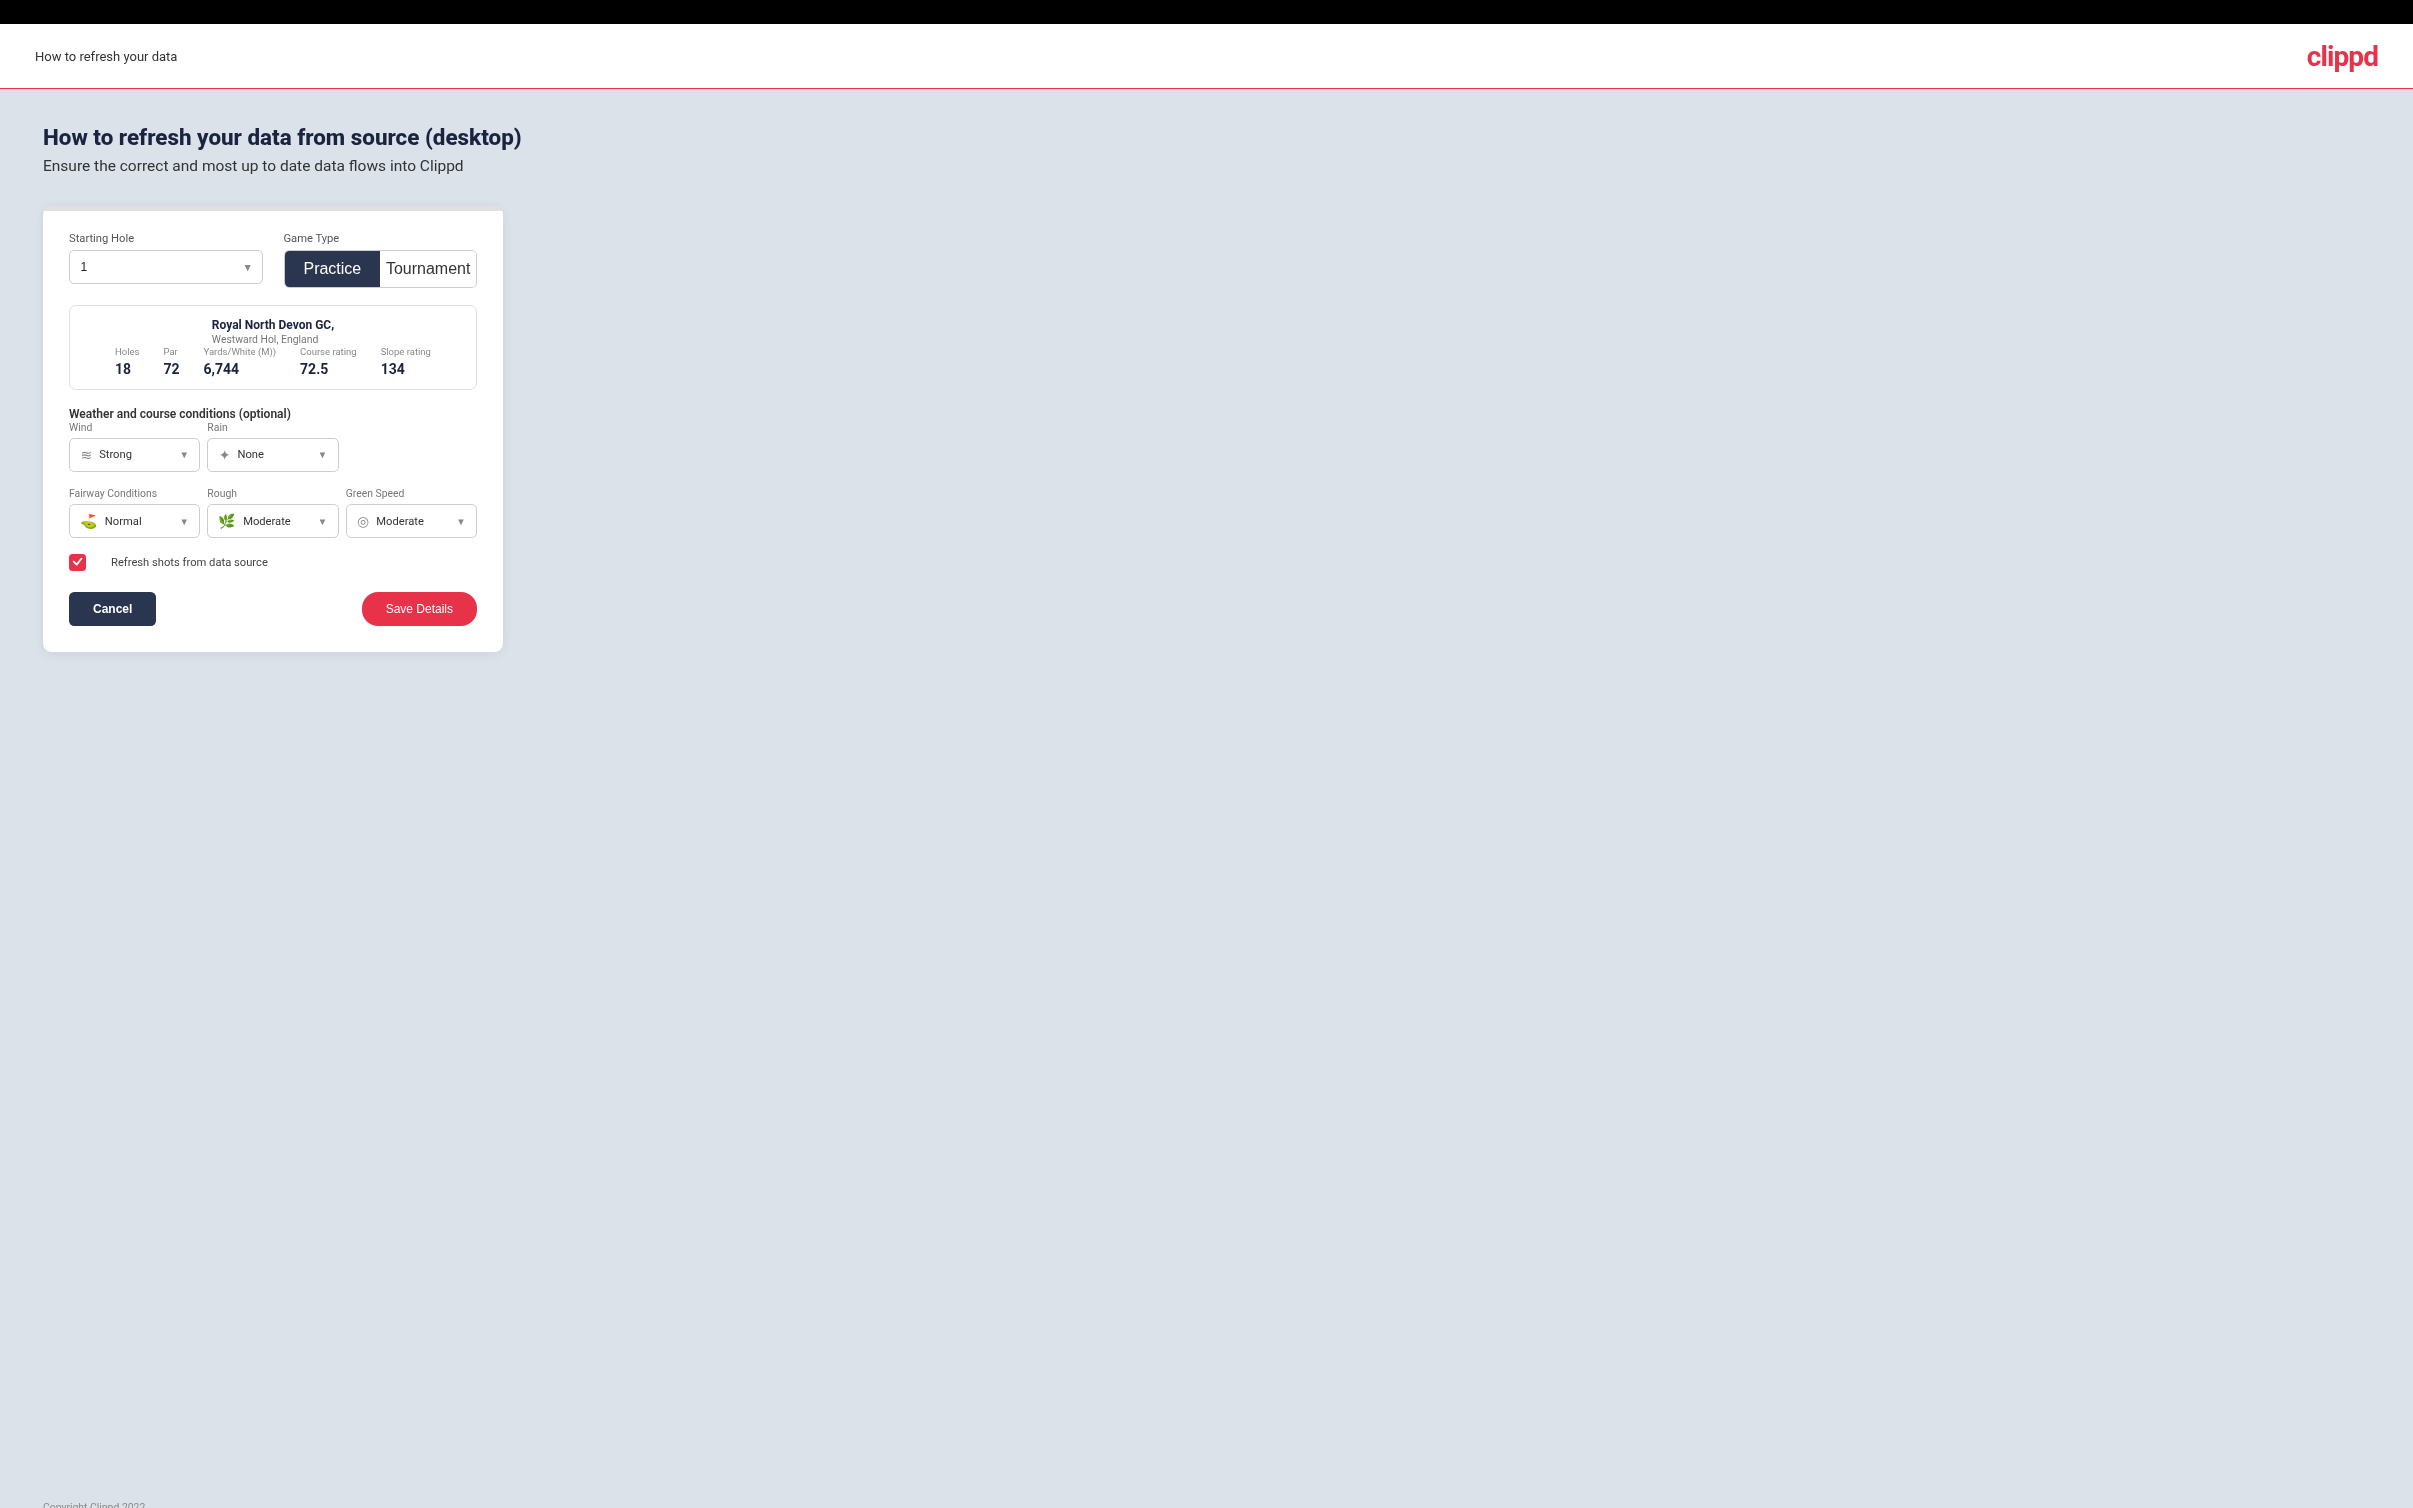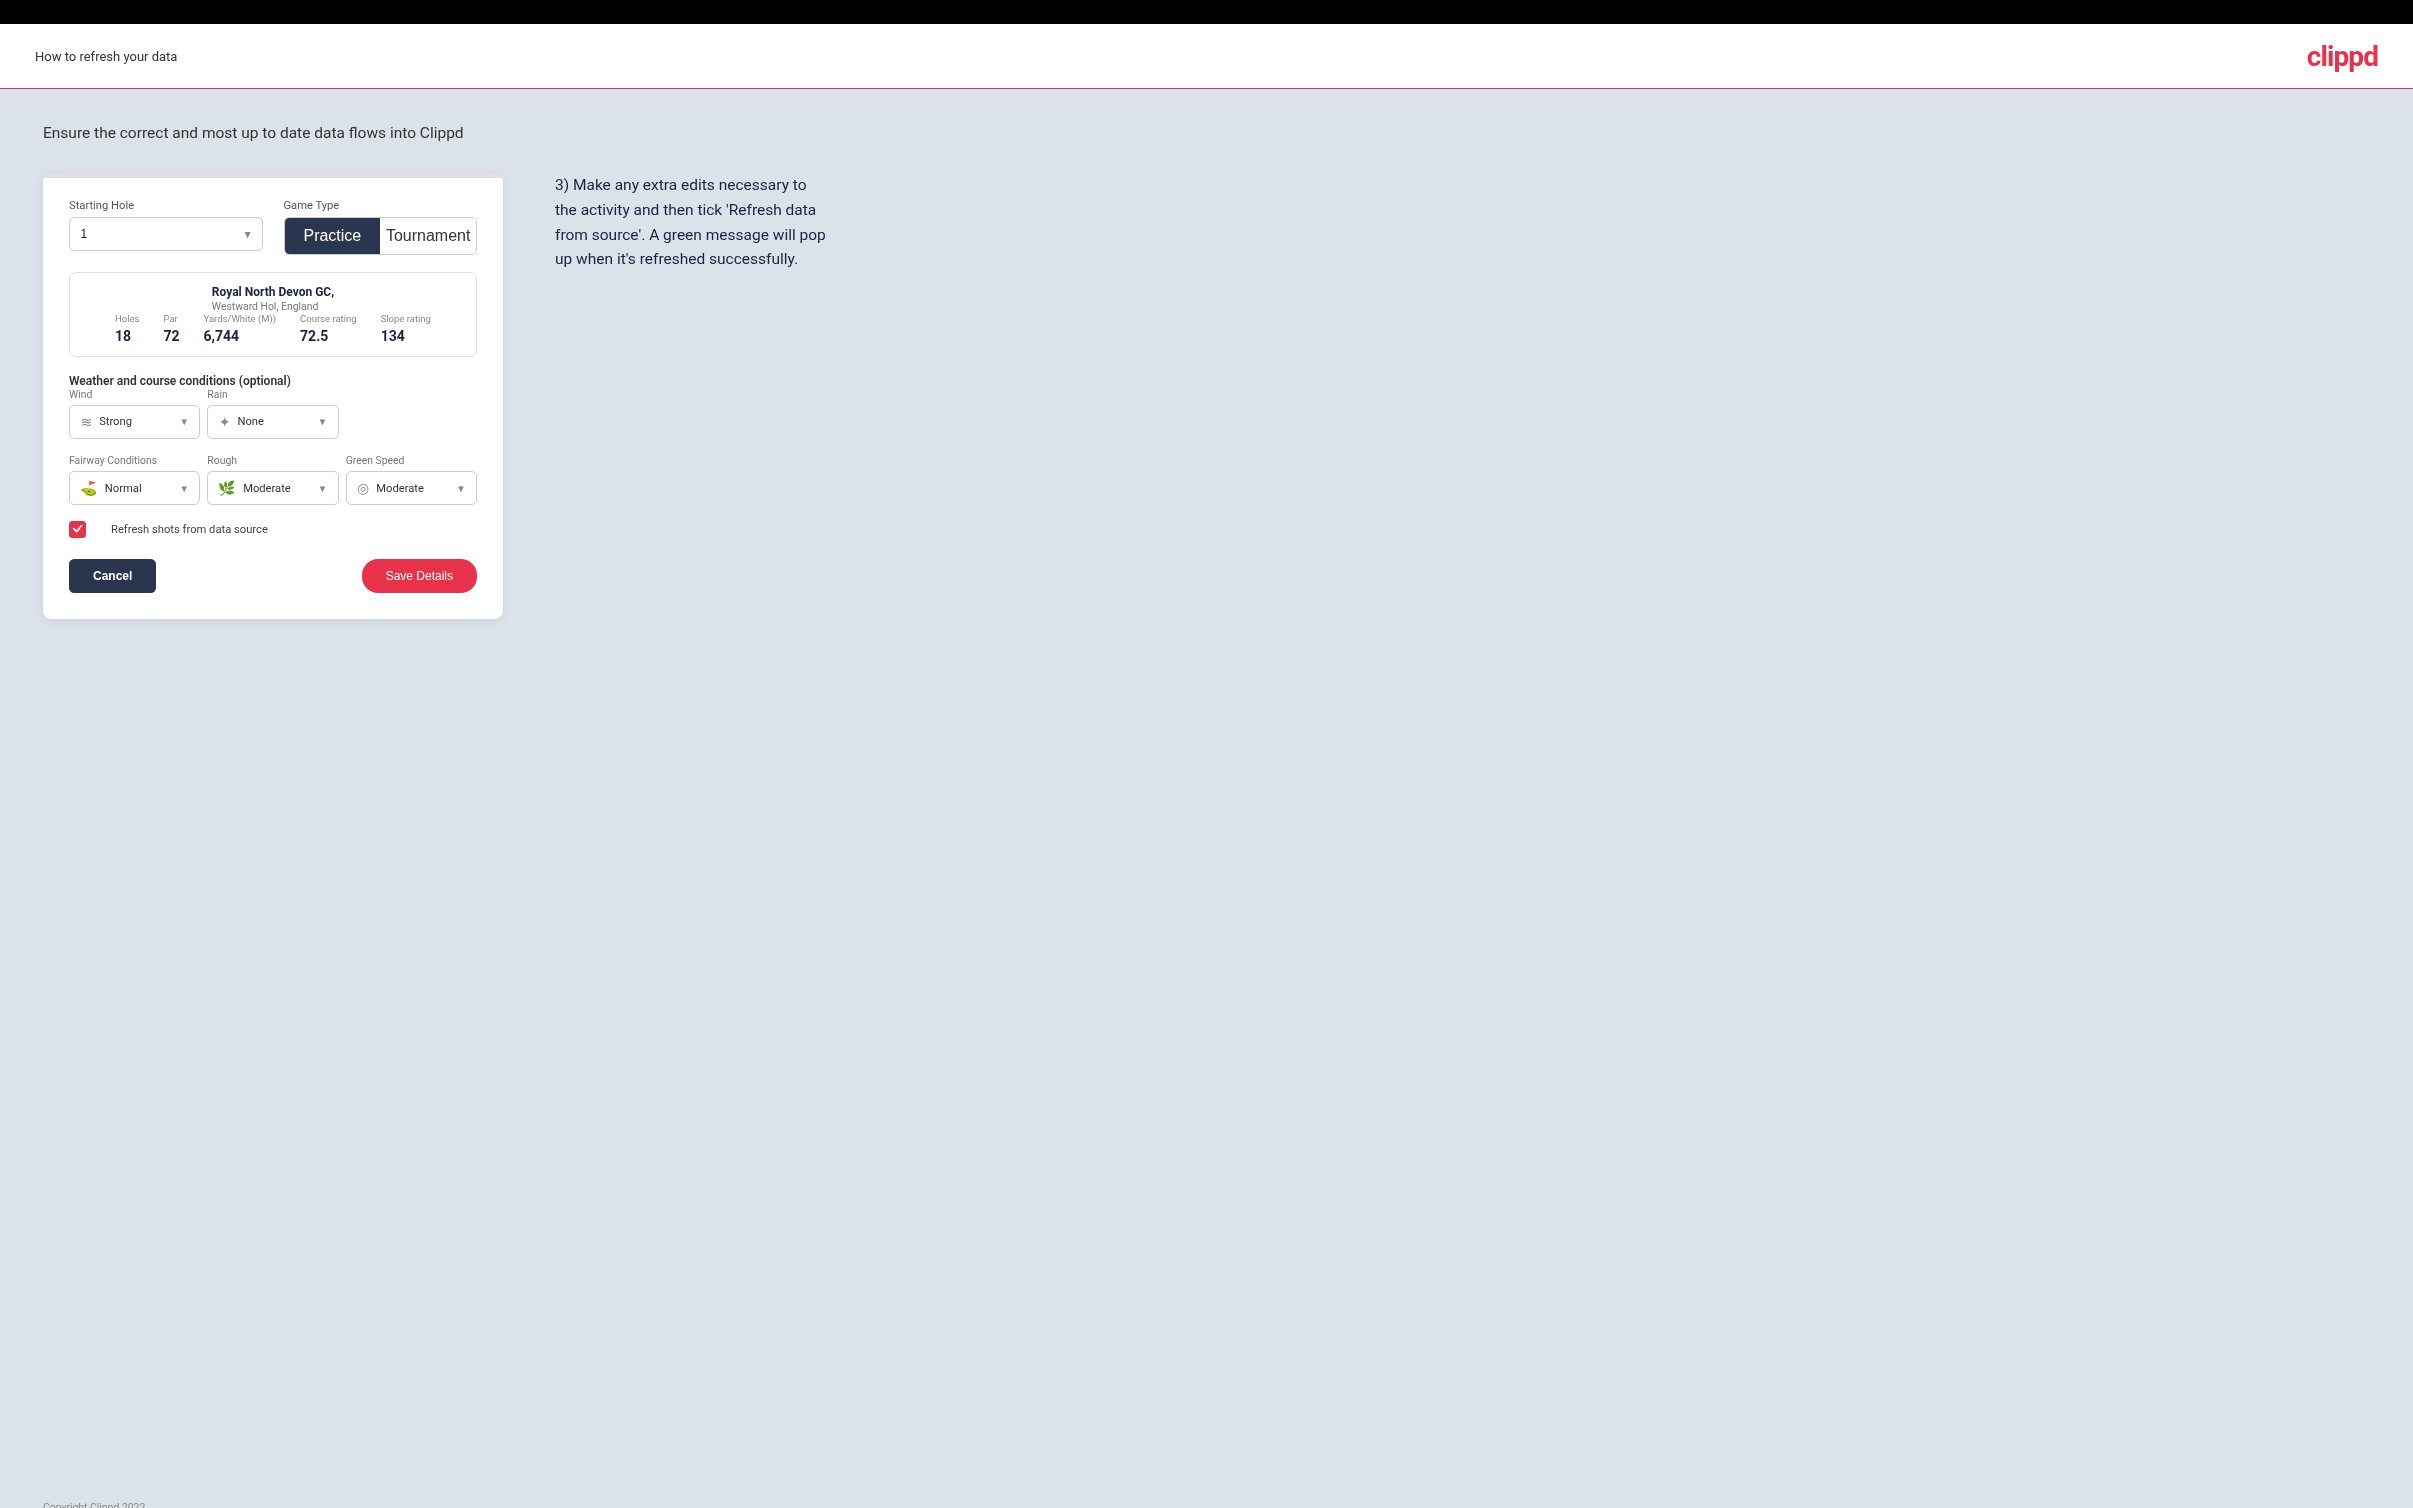--- a/index.html
+++ b/index.html
@@ -289,20 +289,21 @@
 <body>
 
 <div class="top-bar"></div>
 
 <div class="header">
   <span class="header-title">How to refresh your data</span>
   <span class="logo">clippd</span>
 </div>
 
 <div class="content-area">
+  <div class="page-heading">How to refresh your data from source (desktop)</div>
   <div class="page-subheading">Ensure the correct and most up to date data flows into Clippd</div>
 
   <div class="main-layout">
     <div class="form-card">
       <div class="card-top-strip"></div>
 
       <div class="form-row">
         <div class="form-group">
           <label class="form-label">Starting Hole</label>
           <div class="select-wrapper">
@@ -409,20 +410,19 @@
         </div>
         <span class="checkbox-label">Refresh shots from data source</span>
       </div>
 
       <div class="button-row">
         <button class="btn-cancel">Cancel</button>
         <button class="btn-save">Save Details</button>
       </div>
     </div>
 
-    <div class="sidebar-text">3) Make any extra edits necessary to the activity and then tick 'Refresh data from source'. A green message will pop up when it's refreshed successfully.</div>
   </div>
 </div>
 
 <div class="footer">
   <span>Copyright Clippd 2022</span>
 </div>
 
 
 </body></html>

